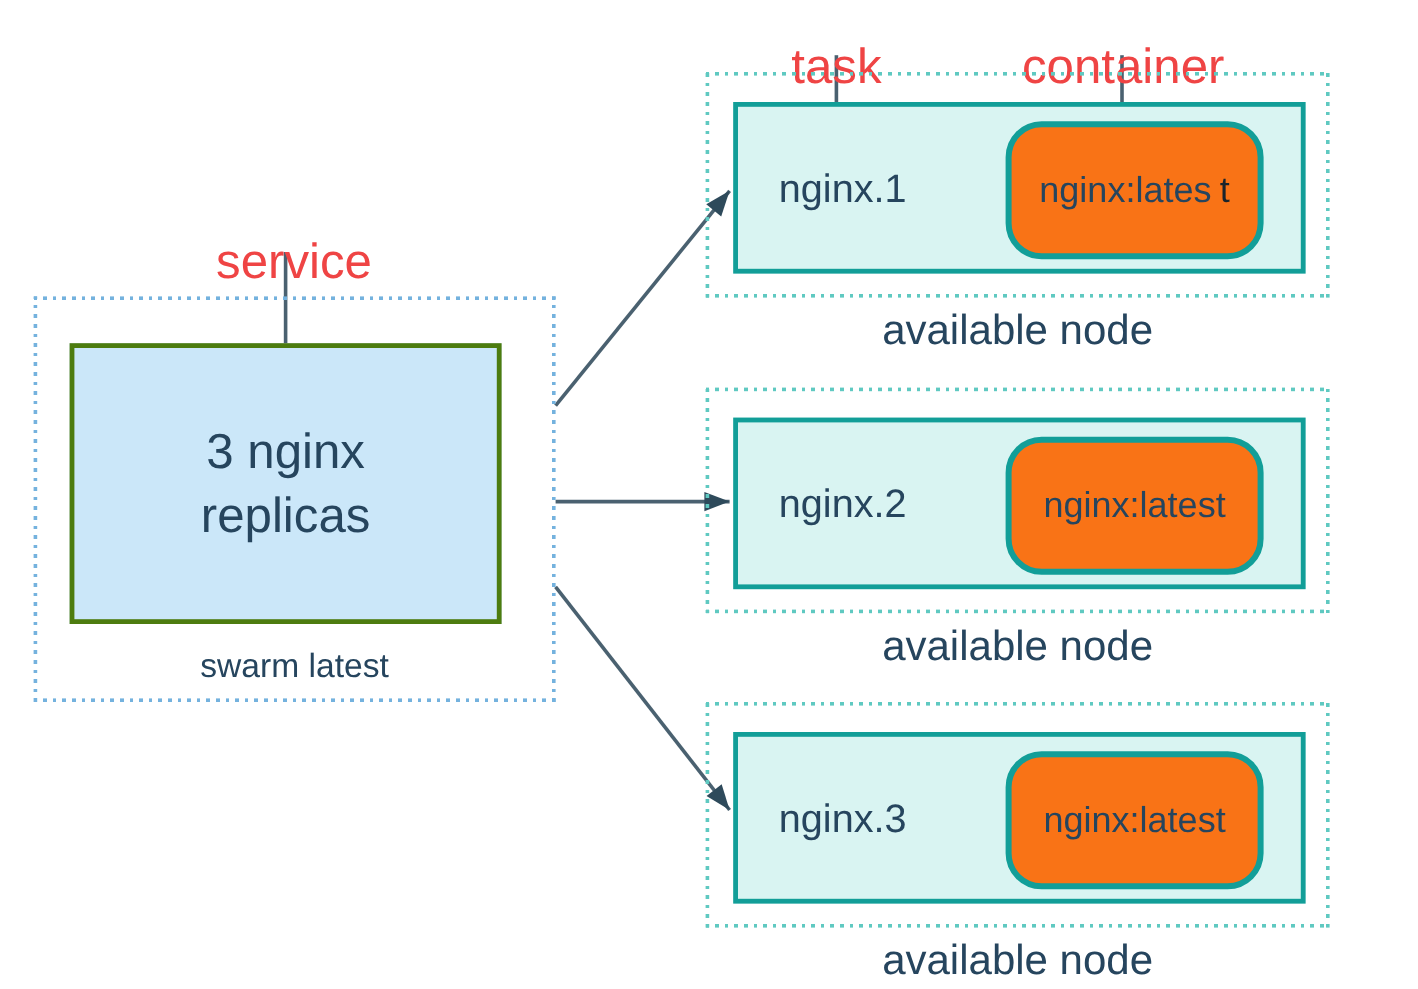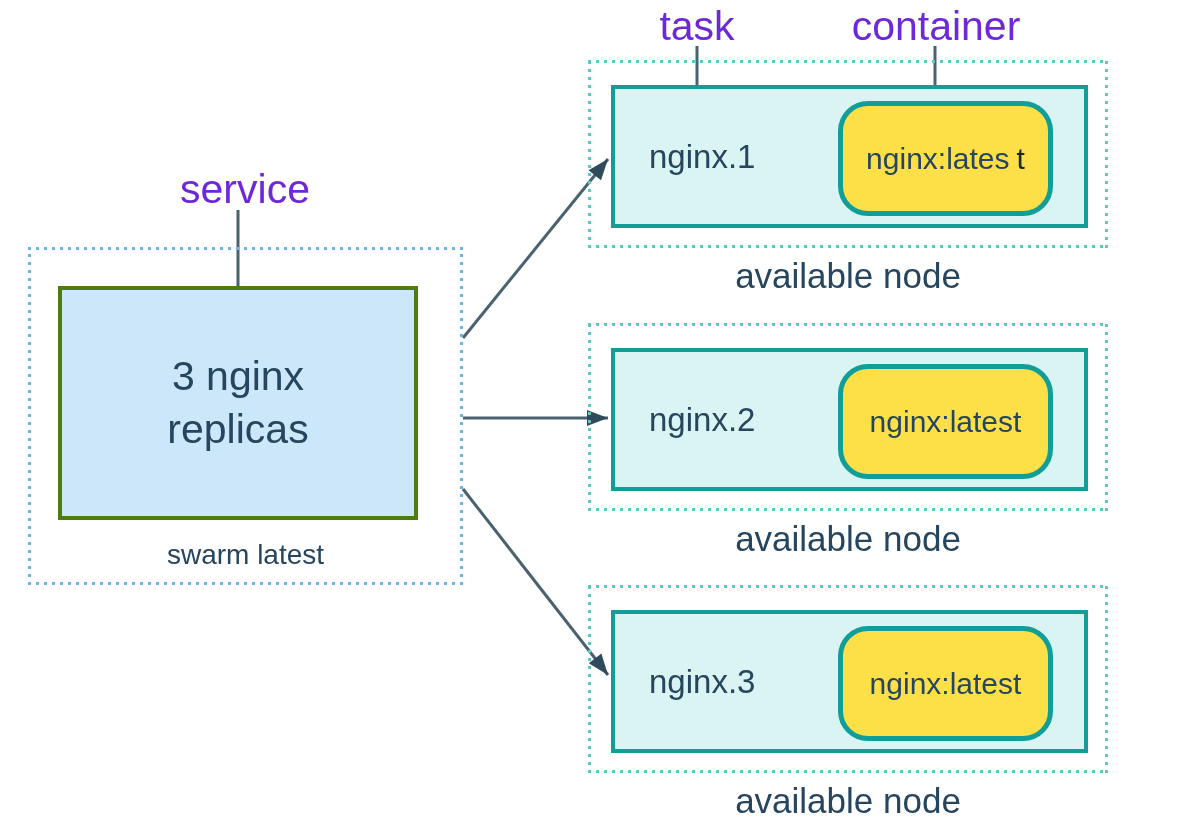--- a/index.html
+++ b/index.html
@@ -9,23 +9,24 @@
     height: 824px;
     background: #ffffff;
     font-family: "Liberation Sans", sans-serif;
     color: #26455E;
     overflow: hidden;
   }
 
   .big-label {
     position: absolute;
     font-size: 41px;
-    color: #6d28d9;
+    color: #ef4444;
     text-align: center;
     white-space: nowrap;
+    margin-top: 29px;
   }
 
   
   .dotbox {
     position: absolute;
     box-sizing: border-box;
     background-repeat: no-repeat;
     background-position: 0 0, 0 100%, 0 0, 100% 0;
     background-size: 100% 3px, 100% 3px, 3px 100%, 3px 100%;
   }
@@ -85,21 +86,21 @@
     font-size: 33px;
     color: #26455E;
     margin-left: 34px;
     white-space: nowrap;
   }
   .container-box {
     position: absolute;
     box-sizing: border-box;
     right: 31px; top: 12px;
     width: 215px; height: 115px;
-    background: #fde047;
+    background: #f97316;
     border: 5px solid #129E98;
     border-radius: 30px;
     display: flex; align-items: center; justify-content: center;
     font-size: 30px;
     color: #26455E;
     white-space: nowrap;
   }
   .image-tail { color: #1A242C; margin-left: 7px; }
 
   .node-caption {

